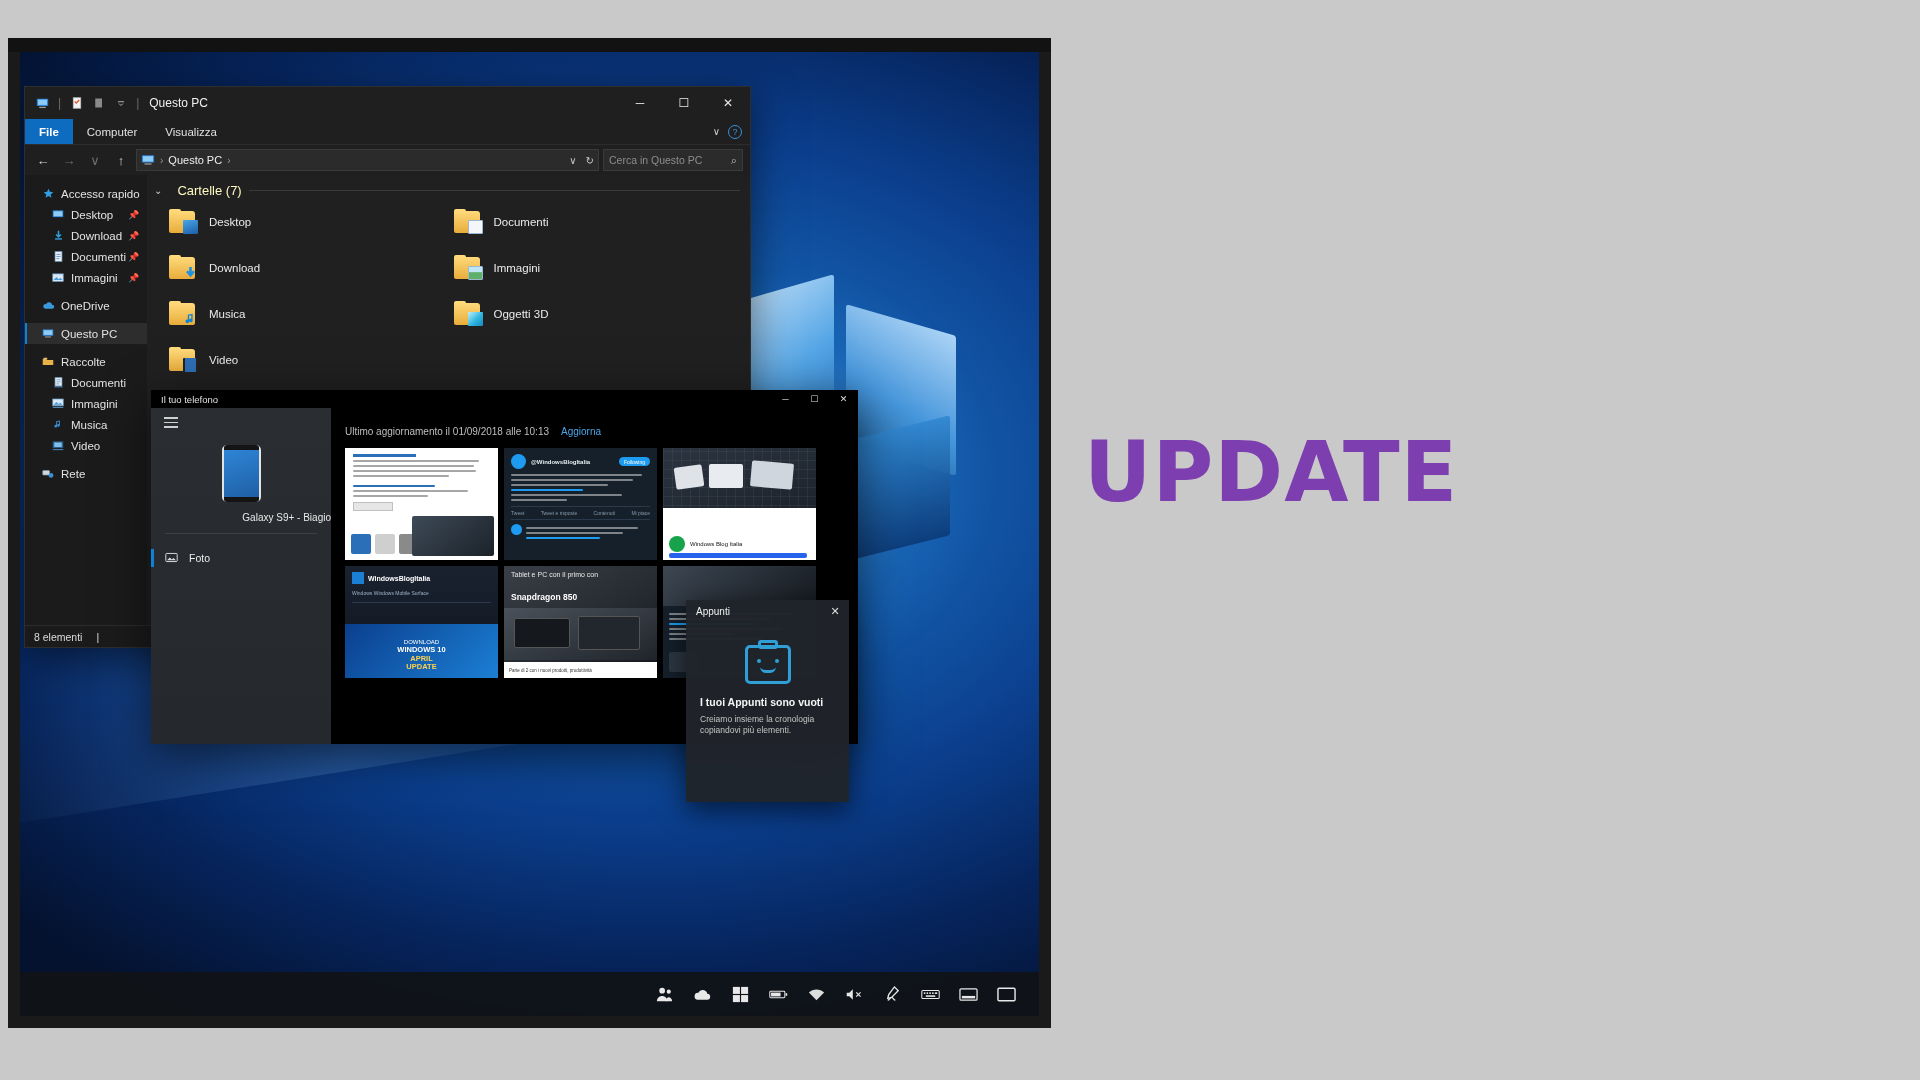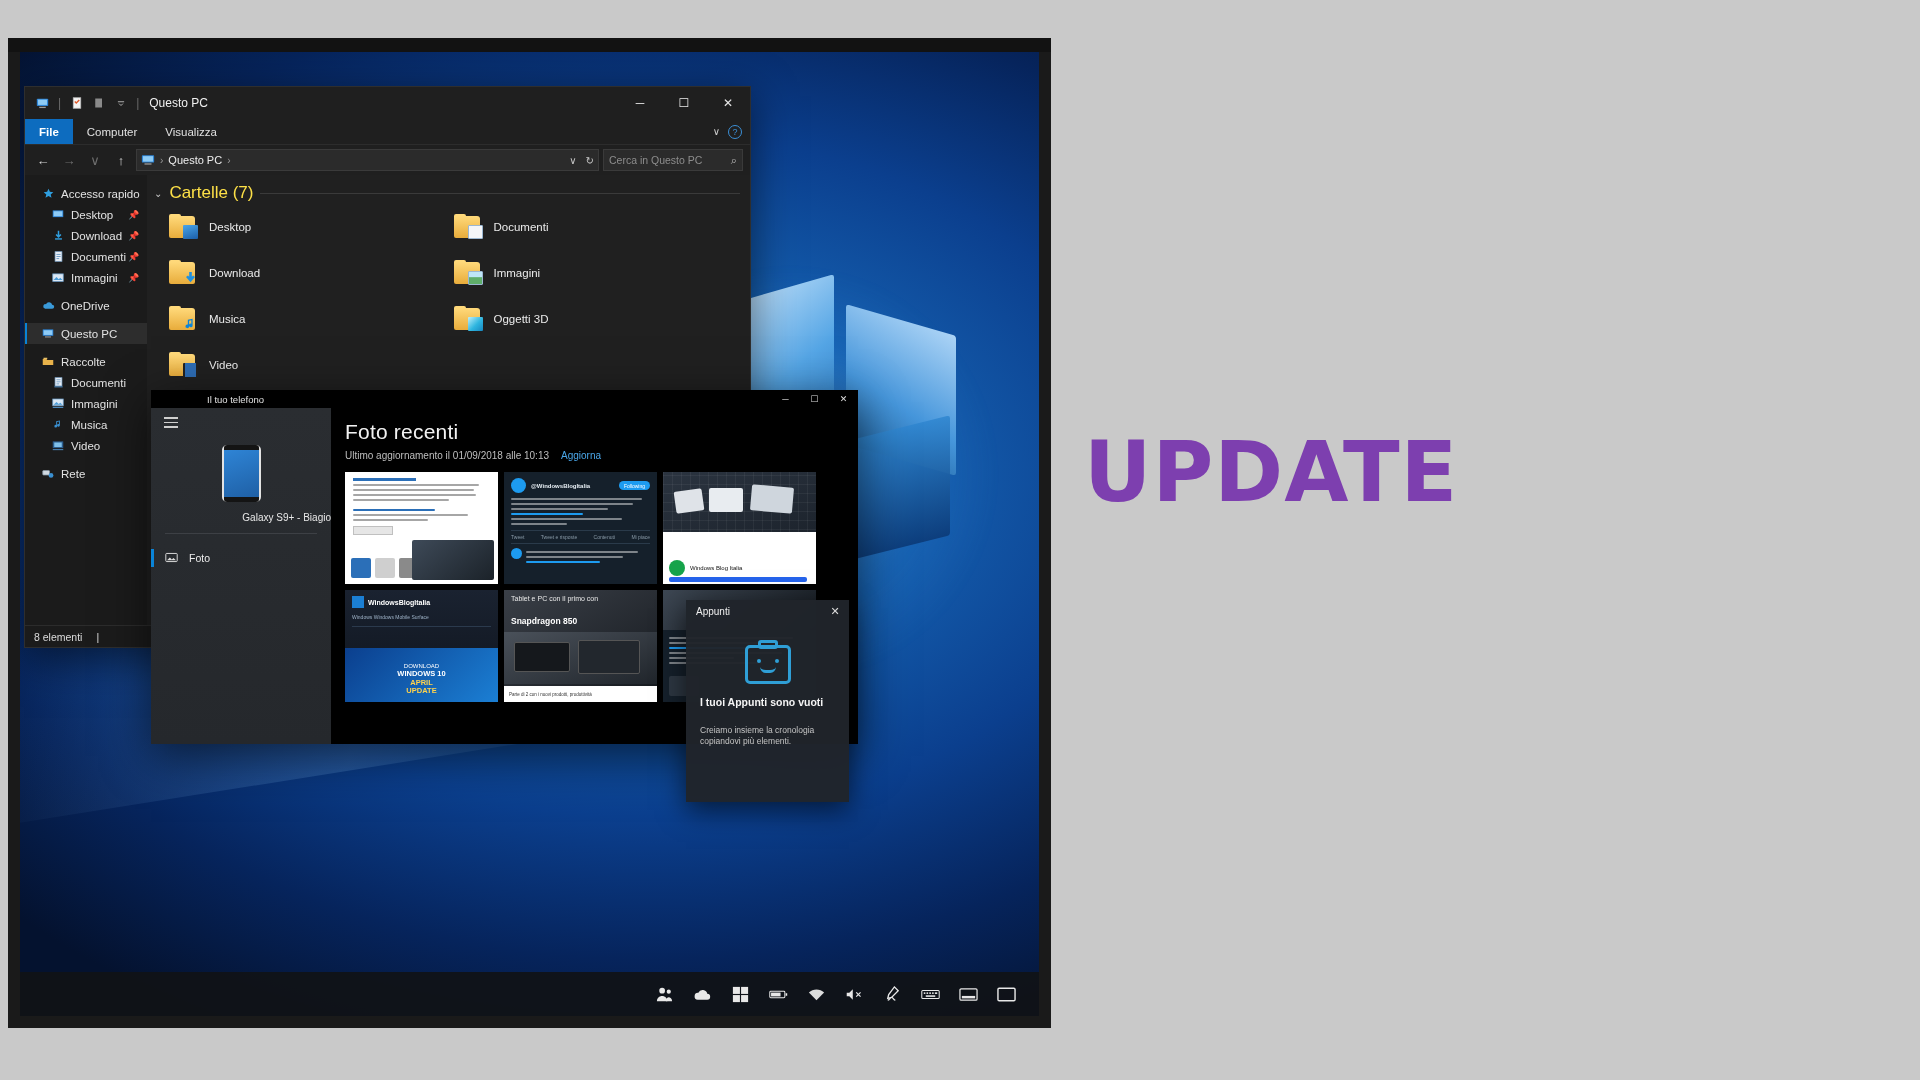--- a/index.html
+++ b/index.html
@@ -106,21 +106,21 @@
   .nav-item { height: 21px; display: flex; align-items: center; gap: 6px; padding-left: 16px; color: #e2e2e2; position: relative; }
   .nav-item.indent { padding-left: 26px; }
   .nav-item.sel { background: #2d2d2d; border-left: 2px solid #0a84d8; padding-left: 14px; }
   .nav-item .pin { position: absolute; right: 7px; color: #b7b7b7; font-size: 9px; }
   .nav-sp { height: 7px; }
   .ni-ico { width: 14px; height: 14px; display:flex; align-items:center; justify-content:center; font-size:10px; }
 
   .ex-main { flex: 1; background: #202020; padding: 8px 0 0 0; overflow: hidden; position: relative; }
   .grp-head { display: flex; align-items: center; gap: 7px; padding: 0 10px 0 7px; margin-bottom: 6px; }
   .grp-chev { color: #c9c9c9; font-size: 10px; }
-  .grp-title { font-size: 17px; color: #fde047; white-space: nowrap; }
+  .grp-title { font-size: 13px; color: #fef9c3; white-space: nowrap; margin-left: 8px; }
   .grp-rule { flex: 1; height: 1px; background: #3a3a3a; }
   .tiles { display: grid; grid-template-columns: 1fr 1fr; row-gap: 10px; padding: 0 12px 4px 22px; }
   .tile { display: flex; align-items: center; gap: 10px; height: 36px; }
   .tile-label { font-size: 11.5px; color: #eaeaea; }
   .folder { width: 30px; height: 26px; position: relative; }
   .folder .back { position: absolute; left: 0; top: 2px; width: 26px; height: 22px;
      background: linear-gradient(180deg,#ffd97a,#e8ac3b); border-radius: 1px 3px 2px 2px; }
   .folder .tab { position: absolute; left: 0; top: 0; width: 12px; height: 4px;
      background: #ffd97a; border-radius: 2px 2px 0 0; }
   .folder .inner { position: absolute; right: 1px; bottom: 1px; width: 15px; height: 14px; border-radius: 1px; }
@@ -146,21 +146,21 @@
                display: flex; align-items: center; padding-left: 9px; font-size: 10.5px; color: #dcdcdc; gap: 14px; }
 
   
   .yourphone {
     position: absolute; left: 131px; top: 338px;
     width: 707px; height: 354px;
     background: #111316;
     box-shadow: 0 12px 44px rgba(0,0,0,.6);
     display: flex; flex-direction: column; overflow: hidden;
   }
-  .yp-title { height: 18px; background: #000; display: flex; align-items: center; padding-left: 46px; }
+  .yp-title { height: 18px; background: #000; display: flex; align-items: center; }
   .yp-title-text { font-size: 9.5px; color: #e0e0e0; padding-left: 10px; }
   .yp-caption { margin-left: auto; display: flex; }
   .yp-cap { width: 29px; height: 18px; display:flex; align-items:center; justify-content:center;
             color: #dedede; font-size: 9px; }
   .yp-body { flex: 1; display: flex; min-height: 0; }
   .yp-side { width: 180px; background: linear-gradient(180deg,#2a2d31,#25282c); display: flex; flex-direction: column; }
   .yp-ham { padding: 9px 0 0 13px; color: #d6d6d6; }
   .yp-ham span { display:block; width: 14px; height: 1.6px; background: #cfcfcf; margin-bottom: 3px; }
   .yp-phone { margin: 14px auto 0; width: 39px; height: 57px; border: 2px solid #e3e3e3;
               border-radius: 5px; background: linear-gradient(160deg,#2f86d8,#1e5ea3); position: relative; }
@@ -209,21 +209,21 @@
   .cb-art { width: 46px; height: 44px; margin: 0 auto 12px; position: relative; }
   .cb-art .board { position:absolute; left:0; top:5px; width:46px; height:39px; border:3px solid #2f9fd6;
                    border-radius:5px; }
   .cb-art .clip { position:absolute; left:13px; top:0; width:20px; height:9px; border:3px solid #2f9fd6;
                    border-radius:3px; background:#20242a; }
   .cb-art .eye { position:absolute; top:19px; width:4px; height:4px; background:#2f9fd6; border-radius:50%; }
   .cb-art .eye.l { left: 12px; } .cb-art .eye.r { right: 12px; }
   .cb-art .mouth { position:absolute; left:15px; top:27px; width:16px; height:6px;
                    border-bottom:3px solid #2f9fd6; border-radius:0 0 9px 9px; }
   .cb-empty-title { font-size: 10.5px; font-weight: bold; color: #f4f4f4; }
-  .cb-empty-sub { font-size: 8.5px; color: #c4c4c4; margin-top: 17px; line-height: 1.35; }
+  .cb-empty-sub { font-size: 8.5px; color: #c4c4c4; margin-top: 6px; line-height: 1.35; }
 
   
   .promo { position: absolute; left: 1084px; top: 414px; }
   .promo div { font-family: "DejaVu Sans", sans-serif; font-weight: bold; color: #7d3faf;
                font-size: 83px; line-height: 1.42; letter-spacing: 1px; }
 </style>
 </head>
 <body>
 
 <div id="root">
@@ -585,21 +585,20 @@
                       <rect x="1" y="2" width="14" height="10" rx="1" fill="none" stroke="#dcdcdc" stroke-width="1.2"></rect>
                       <path d="M2.5 10.5l3.5-3.4 2.4 2.3 2-1.8 3.1 2.9z" fill="#dcdcdc"></path>
                     </svg>
                 </span>
                 <span>Foto</span>
               </div>
             </div>
           </div>
 
           <div class="yp-content">
-            <div class="yp-h1">Foto recenti</div>
             <div class="yp-sub">
               <span>Ultimo aggiornamento il 01/09/2018 alle 10:13</span>
               <span class="yp-link">Aggiorna</span>
             </div>
 
             <div class="photo-grid">
 
               <div class="photo p-white">
                 <div style="padding:6px 8px">
                   <div style="height:3px;width:46%;background:#2b6fb8"></div>

